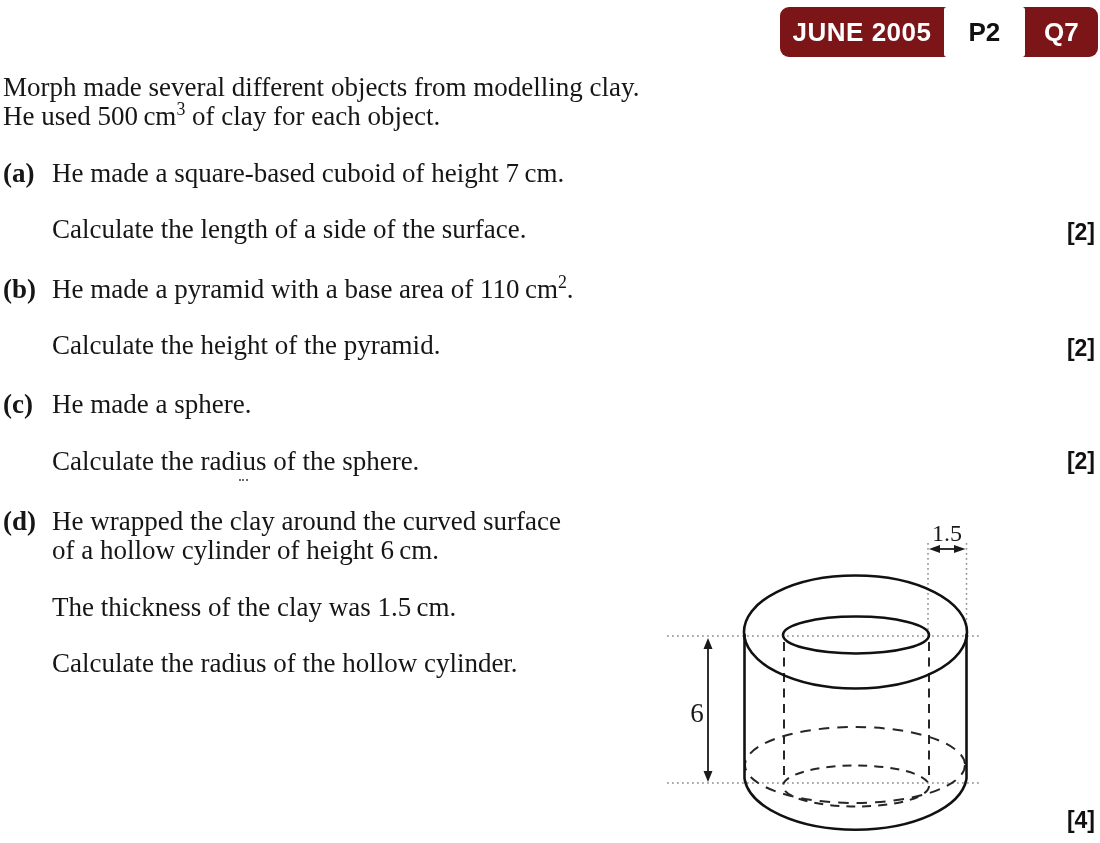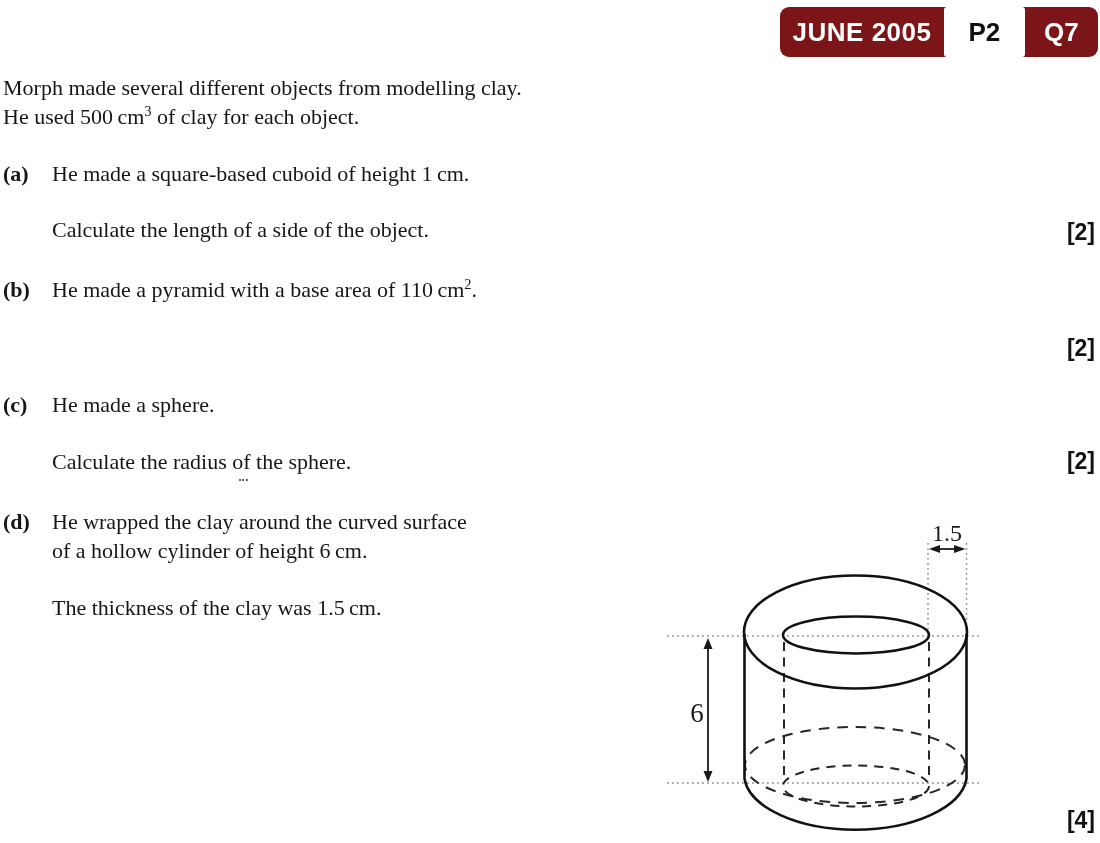--- a/index.html
+++ b/index.html
@@ -18,21 +18,21 @@
     background:#7b1517;border-radius:9px;overflow:hidden;
     font-family:"Liberation Sans", sans-serif;font-weight:bold;font-size:26px;
   }
   .badge .seg{display:flex;align-items:center;justify-content:center;}
   .seg-session{width:179px;color:#ffffff;letter-spacing:.5px;}
   .seg-paper{width:88px;background:#ffffff;color:#111111;border-radius:3px;}
   .seg-question{width:80px;color:#ffffff;}
   
   .line{
     position:absolute;left:3px;
-    font-size:22px;line-height:29px;white-space:nowrap;
+    font-size:27px;line-height:29px;white-space:nowrap;
   }
   .body-indent{left:52px;}
   .plabel{font-weight:bold;display:inline-block;width:49px;}
   sup{font-size:0.66em;vertical-align:super;line-height:0;}
   .marks{
     position:absolute;right:5px;
     font-family:"Liberation Sans", sans-serif;font-weight:bold;
     font-size:23px;line-height:29px;color:#111111;
   }
   
@@ -47,35 +47,37 @@
 
   <div class="badge">
     <span class="seg seg-session">JUNE 2005</span>
     <span class="seg seg-paper">P2</span>
     <span class="seg seg-question">Q7</span>
   </div>
 
   <div class="line" style="top:73px">Morph made several different objects from modelling clay.</div>
   <div class="line" style="top:102px"><span>He used 500 cm</span><sup>3</sup><span> of clay for each object.</span></div>
 
-  <div class="line" style="top:159px"><span class="plabel">(a)</span><span>He made a square-based cuboid of height 1 cm.</span></div>
-  <div class="line body-indent" style="top:215px">Calculate the length of a side of the object.</div>
+  <div class="line" style="top:159px"><span class="plabel">(a)</span><span>He made a square-based cuboid of height 7 cm.</span></div>
+  <div class="line body-indent" style="top:215px">Calculate the length of a side of the surface.</div>
   <div class="marks" style="top:218px">[2]</div>
 
   <div class="line" style="top:275px"><span class="plabel">(b)</span><span>He made a pyramid with a base area of 110 cm</span><sup>2</sup><span>.</span></div>
+  <div class="line body-indent" style="top:331px">Calculate the height of the pyramid.</div>
   <div class="marks" style="top:334px">[2]</div>
 
   <div class="line body-indent" style="top:447px">Calculate the radius of the sphere.</div>
   <div class="line" style="top:390px"><span class="plabel">(c)</span><span>He made a sphere.</span></div>
   <div class="marks" style="top:447px">[2]</div>
   <div class="speck"></div>
 
   <div class="line" style="top:507px"><span class="plabel">(d)</span><span>He wrapped the clay around the curved surface</span></div>
   <div class="line body-indent" style="top:536px">of a hollow cylinder of height 6 cm.</div>
   <div class="line body-indent" style="top:593px">The thickness of the clay was 1.5 cm.</div>
+  <div class="line body-indent" style="top:649px">Calculate the radius of the hollow cylinder.</div>
   <div class="marks" style="top:806px">[4]</div>
 
   <svg class="diagram" viewBox="660 505 340 338" xmlns="http://www.w3.org/2000/svg">
 
     <g stroke="#8f8f8f" stroke-width="1.5" stroke-dasharray="1.8 3.2" fill="none">
       <line x1="667" y1="636" x2="982" y2="636"></line>
       <line x1="667" y1="783" x2="982" y2="783"></line>
       <line x1="928" y1="543" x2="928" y2="634"></line>
       <line x1="966.5" y1="543" x2="966.5" y2="631"></line>
     </g>

